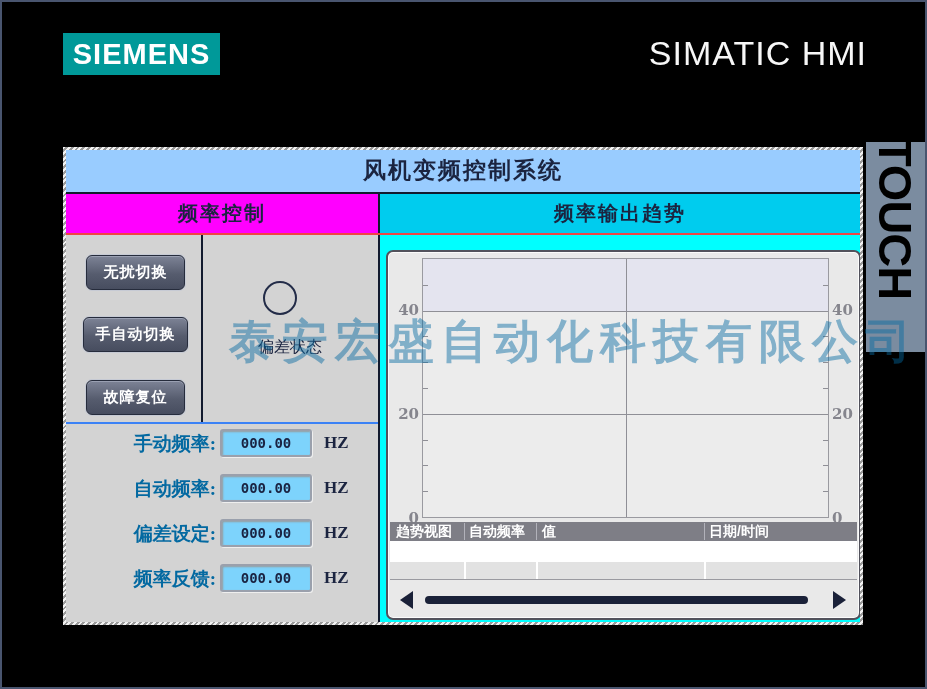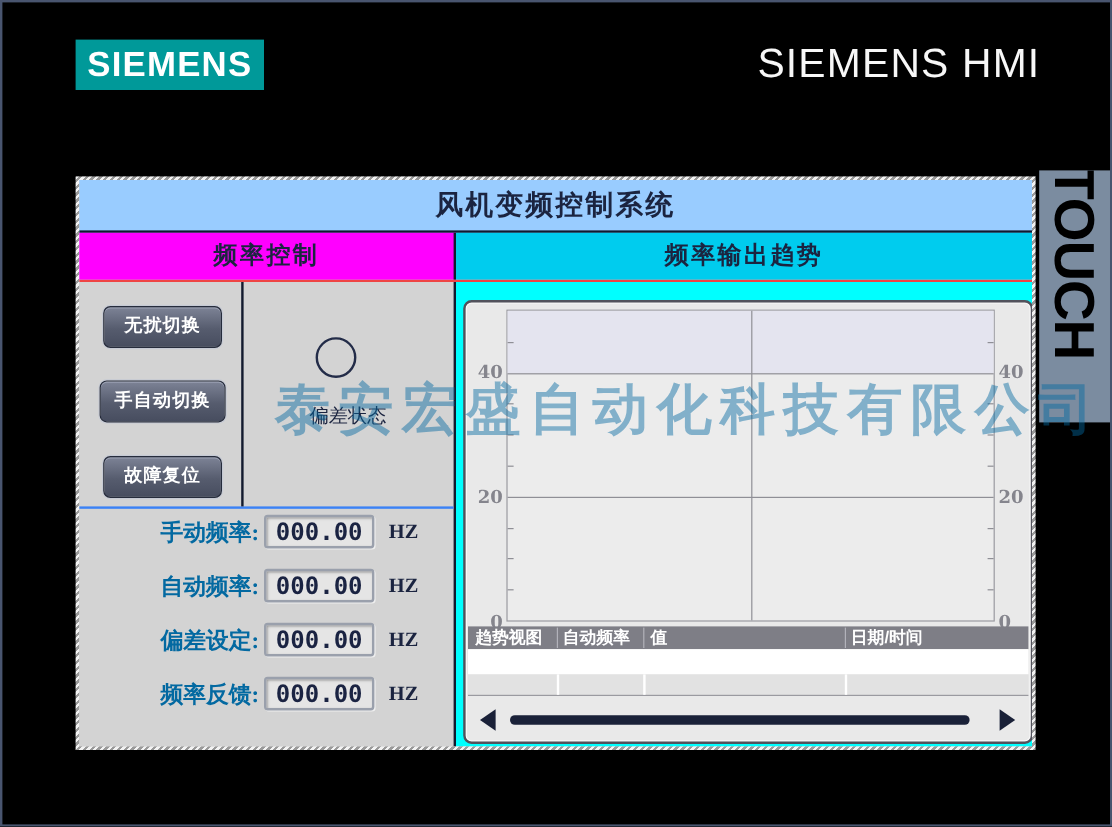--- a/index.html
+++ b/index.html
@@ -45,24 +45,24 @@
          color:#fff;font-size:15px;font-weight:bold;text-align:center;line-height:32px;
          letter-spacing:1px;cursor:pointer;overflow:hidden;white-space:nowrap;}
   .b1{top:20px;} .b2{top:82px;left:17px;width:105px;} .b3{top:145px;}
   .lamp{position:absolute;left:197px;top:46px;width:30px;height:30px;border:2px solid #232c48;
          border-radius:50%;}
   .lamp-label{position:absolute;left:178px;top:102px;width:92px;font-size:16px;font-weight:normal;
          color:#1b2440;text-align:center;white-space:nowrap;}
   .fields{position:absolute;left:0;top:189px;width:312px;height:198px;}
   .f-label{position:absolute;left:16px;width:134px;text-align:right;font-size:19px;
          font-weight:bold;color:#0369a1;white-space:nowrap;}
-  .f-input{position:absolute;left:154px;width:88px;height:24px;background:#e5e5e5;
+  .f-input{position:absolute;left:154px;width:88px;height:24px;background:#7dd3fc;
          border:2px solid #9aa0ac;border-radius:3px;
          box-shadow:inset 1px 1px 2px #9a9a9a, 1px 1px 0 #efefef;
-         font-family:"DejaVu Sans Mono","Liberation Mono",monospace;font-size:20px;
+         font-family:"DejaVu Sans Mono","Liberation Mono",monospace;font-size:14px;
          font-weight:bold;color:#1a2342;text-align:center;line-height:24px;cursor:pointer;}
   .f-unit{position:absolute;left:258px;font-size:17px;font-weight:bold;color:#1b2440;}
   .r0l{top:7px;} .r0f{top:5px;} .r0u{top:9px;}
   .r1l{top:52px;} .r1f{top:50px;} .r1u{top:54px;}
   .r2l{top:97px;} .r2f{top:95px;} .r2u{top:99px;}
   .r3l{top:142px;} .r3f{top:140px;} .r3u{top:144px;}
 
   
   .right-body{position:relative;flex:1;background:#00FFFF;}
   .trend{position:absolute;left:6px;top:15px;width:471px;height:366px;background:#E9E9E9;
@@ -102,21 +102,21 @@
          font-family:"Liberation Sans","DejaVu Sans",sans-serif;font-weight:bold;font-size:46px;
          letter-spacing:7px;color:#0369a1;opacity:0.45;pointer-events:none;}
 </style>
 </head>
 <body>
 
 <div class="screen">
   <div class="frame"></div>
 
   <div class="siemens">SIEMENS</div>
-  <div class="simatic">SIEMENS HMI</div>
+  <div class="simatic">SIMATIC HMI</div>
   <div class="touch">
     <span>TOUCH</span>
   </div>
 
   <div class="panel">
     <div class="panel-inner">
 
       <div class="title-bar">风机变频控制系统</div>
 
       <div class="header-row">

